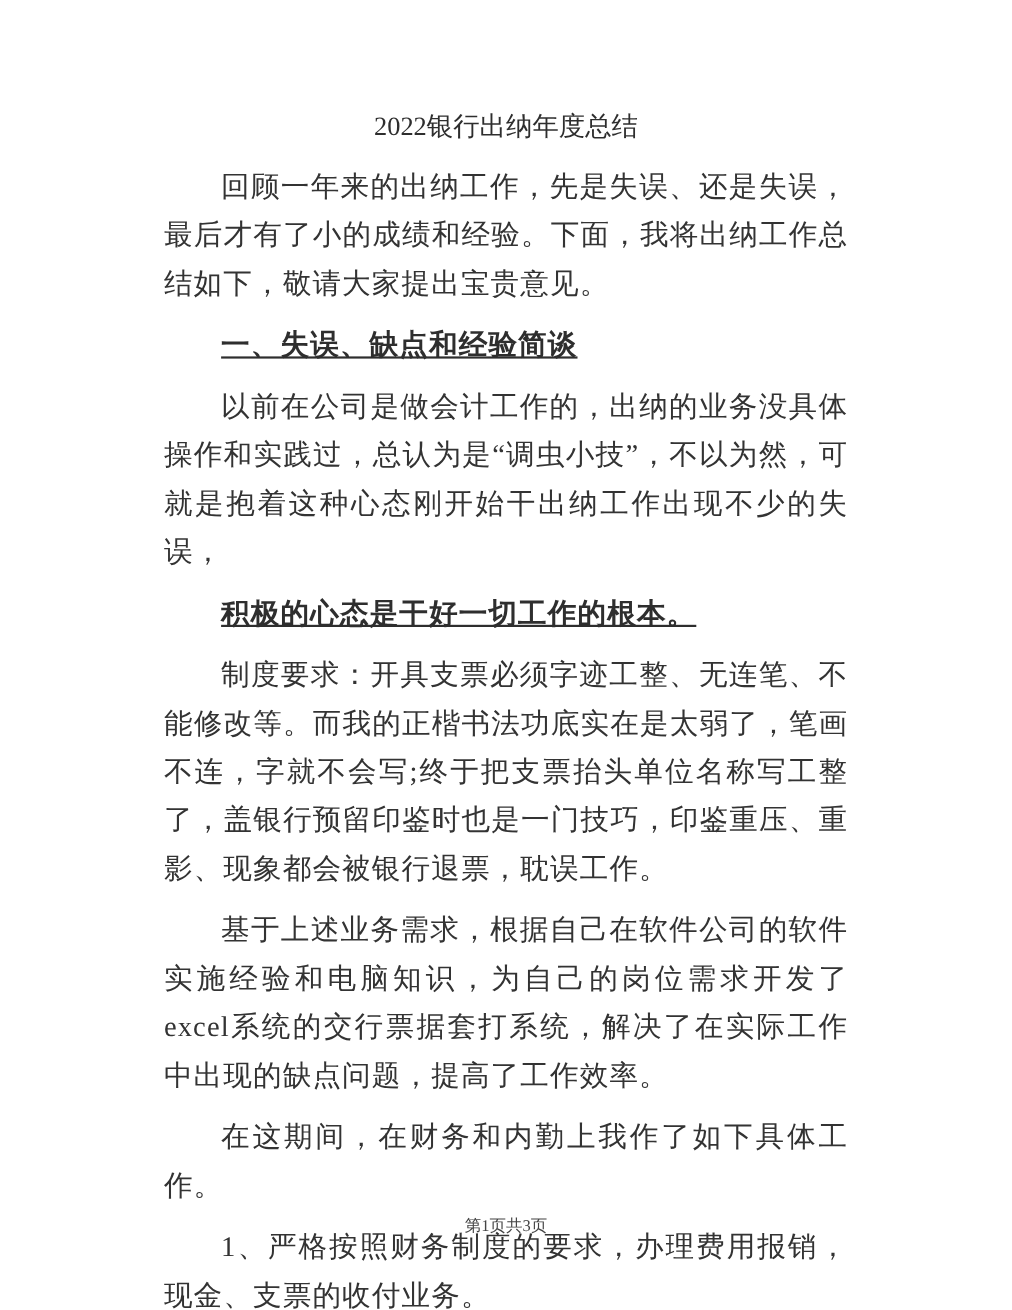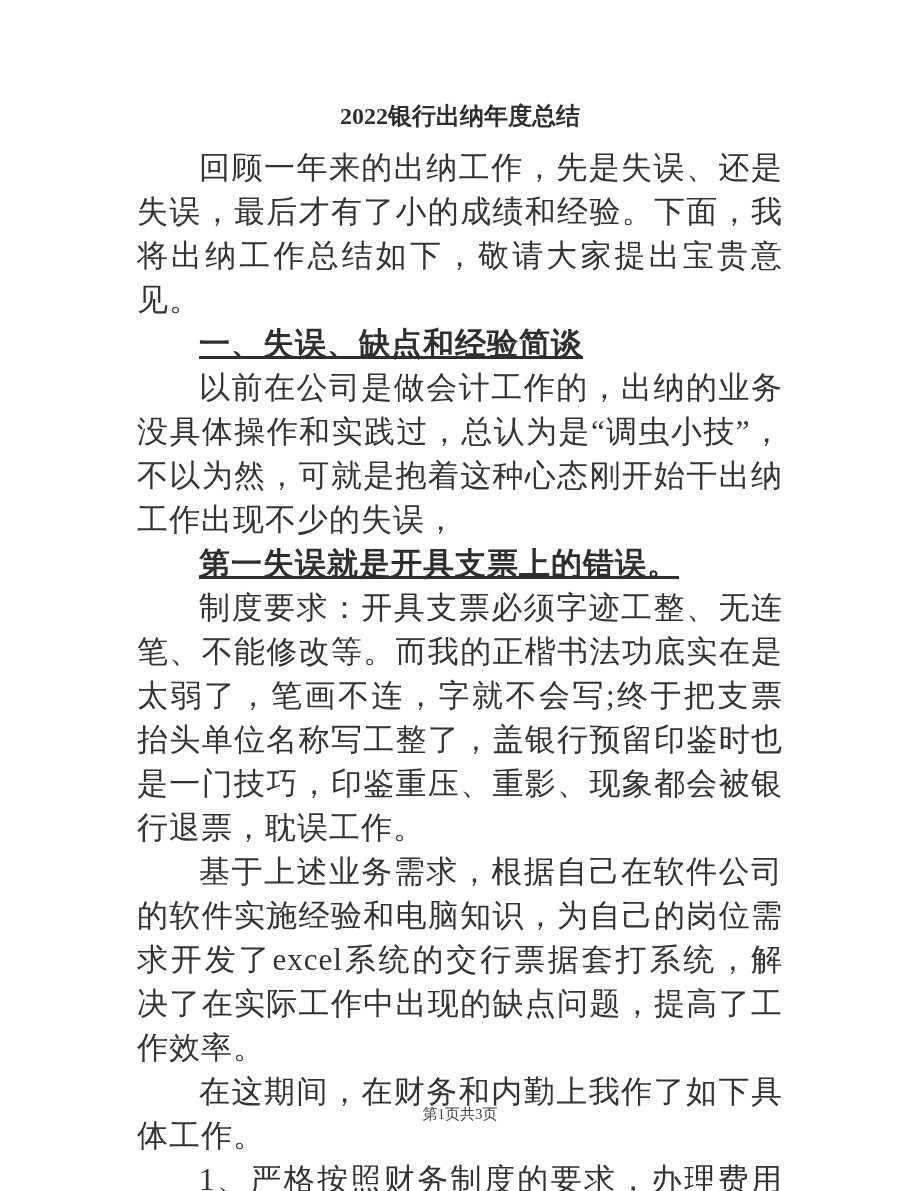--- a/index.html
+++ b/index.html
@@ -13,33 +13,33 @@
     height: 1191px;
     box-sizing: border-box;
     background: #ffffff;
     padding: 96px 137px 0 137px;
     overflow: hidden;
     font-family: "Liberation Serif", "DejaVu Serif", serif;
     color: #333333;
   }
   .doc-title {
     font-size: 24px;
-    font-weight: bold;
+    font-weight: normal;
     text-align: center;
     color: #2e2e2e;
     margin: 0 0 10px 0;
     line-height: 40px;
   }
   .para {
-    font-size: 31px;
+    font-size: 26px;
     line-height: 44px;
     text-align: justify;
     text-indent: 2em;
     letter-spacing: 1px;
-    margin: 0;
+    margin: 12px;
     color: #333333;
   }
   .para.heading {
     font-weight: bold;
     color: #2e2e2e;
     text-decoration: underline;
   }
   .footer {
     position: absolute;
     left: 0;
@@ -56,21 +56,21 @@
 <div class="page">
 
   <h1 class="doc-title">2022银行出纳年度总结</h1>
 
   <p class="para">回顾一年来的出纳工作，先是失误、还是失误，最后才有了小的成绩和经验。下面，我将出纳工作总结如下，敬请大家提出宝贵意见。</p>
 
   <p class="para heading">一、失误、缺点和经验简谈</p>
 
   <p class="para">以前在公司是做会计工作的，出纳的业务没具体操作和实践过，总认为是“调虫小技”，不以为然，可就是抱着这种心态刚开始干出纳工作出现不少的失误，</p>
 
-  <p class="para heading">第一失误就是开具支票上的错误。</p>
+  <p class="para heading">积极的心态是干好一切工作的根本。</p>
 
   <p class="para">制度要求：开具支票必须字迹工整、无连笔、不能修改等。而我的正楷书法功底实在是太弱了，笔画不连，字就不会写;终于把支票抬头单位名称写工整了，盖银行预留印鉴时也是一门技巧，印鉴重压、重影、现象都会被银行退票，耽误工作。</p>
 
   <p class="para">基于上述业务需求，根据自己在软件公司的软件实施经验和电脑知识，为自己的岗位需求开发了excel系统的交行票据套打系统，解决了在实际工作中出现的缺点问题，提高了工作效率。</p>
 
 
 
   <p class="para">在这期间，在财务和内勤上我作了如下具体工作。</p>
 
   <p class="para">1、严格按照财务制度的要求，办理费用报销，现金、支票的收付业务。</p>

